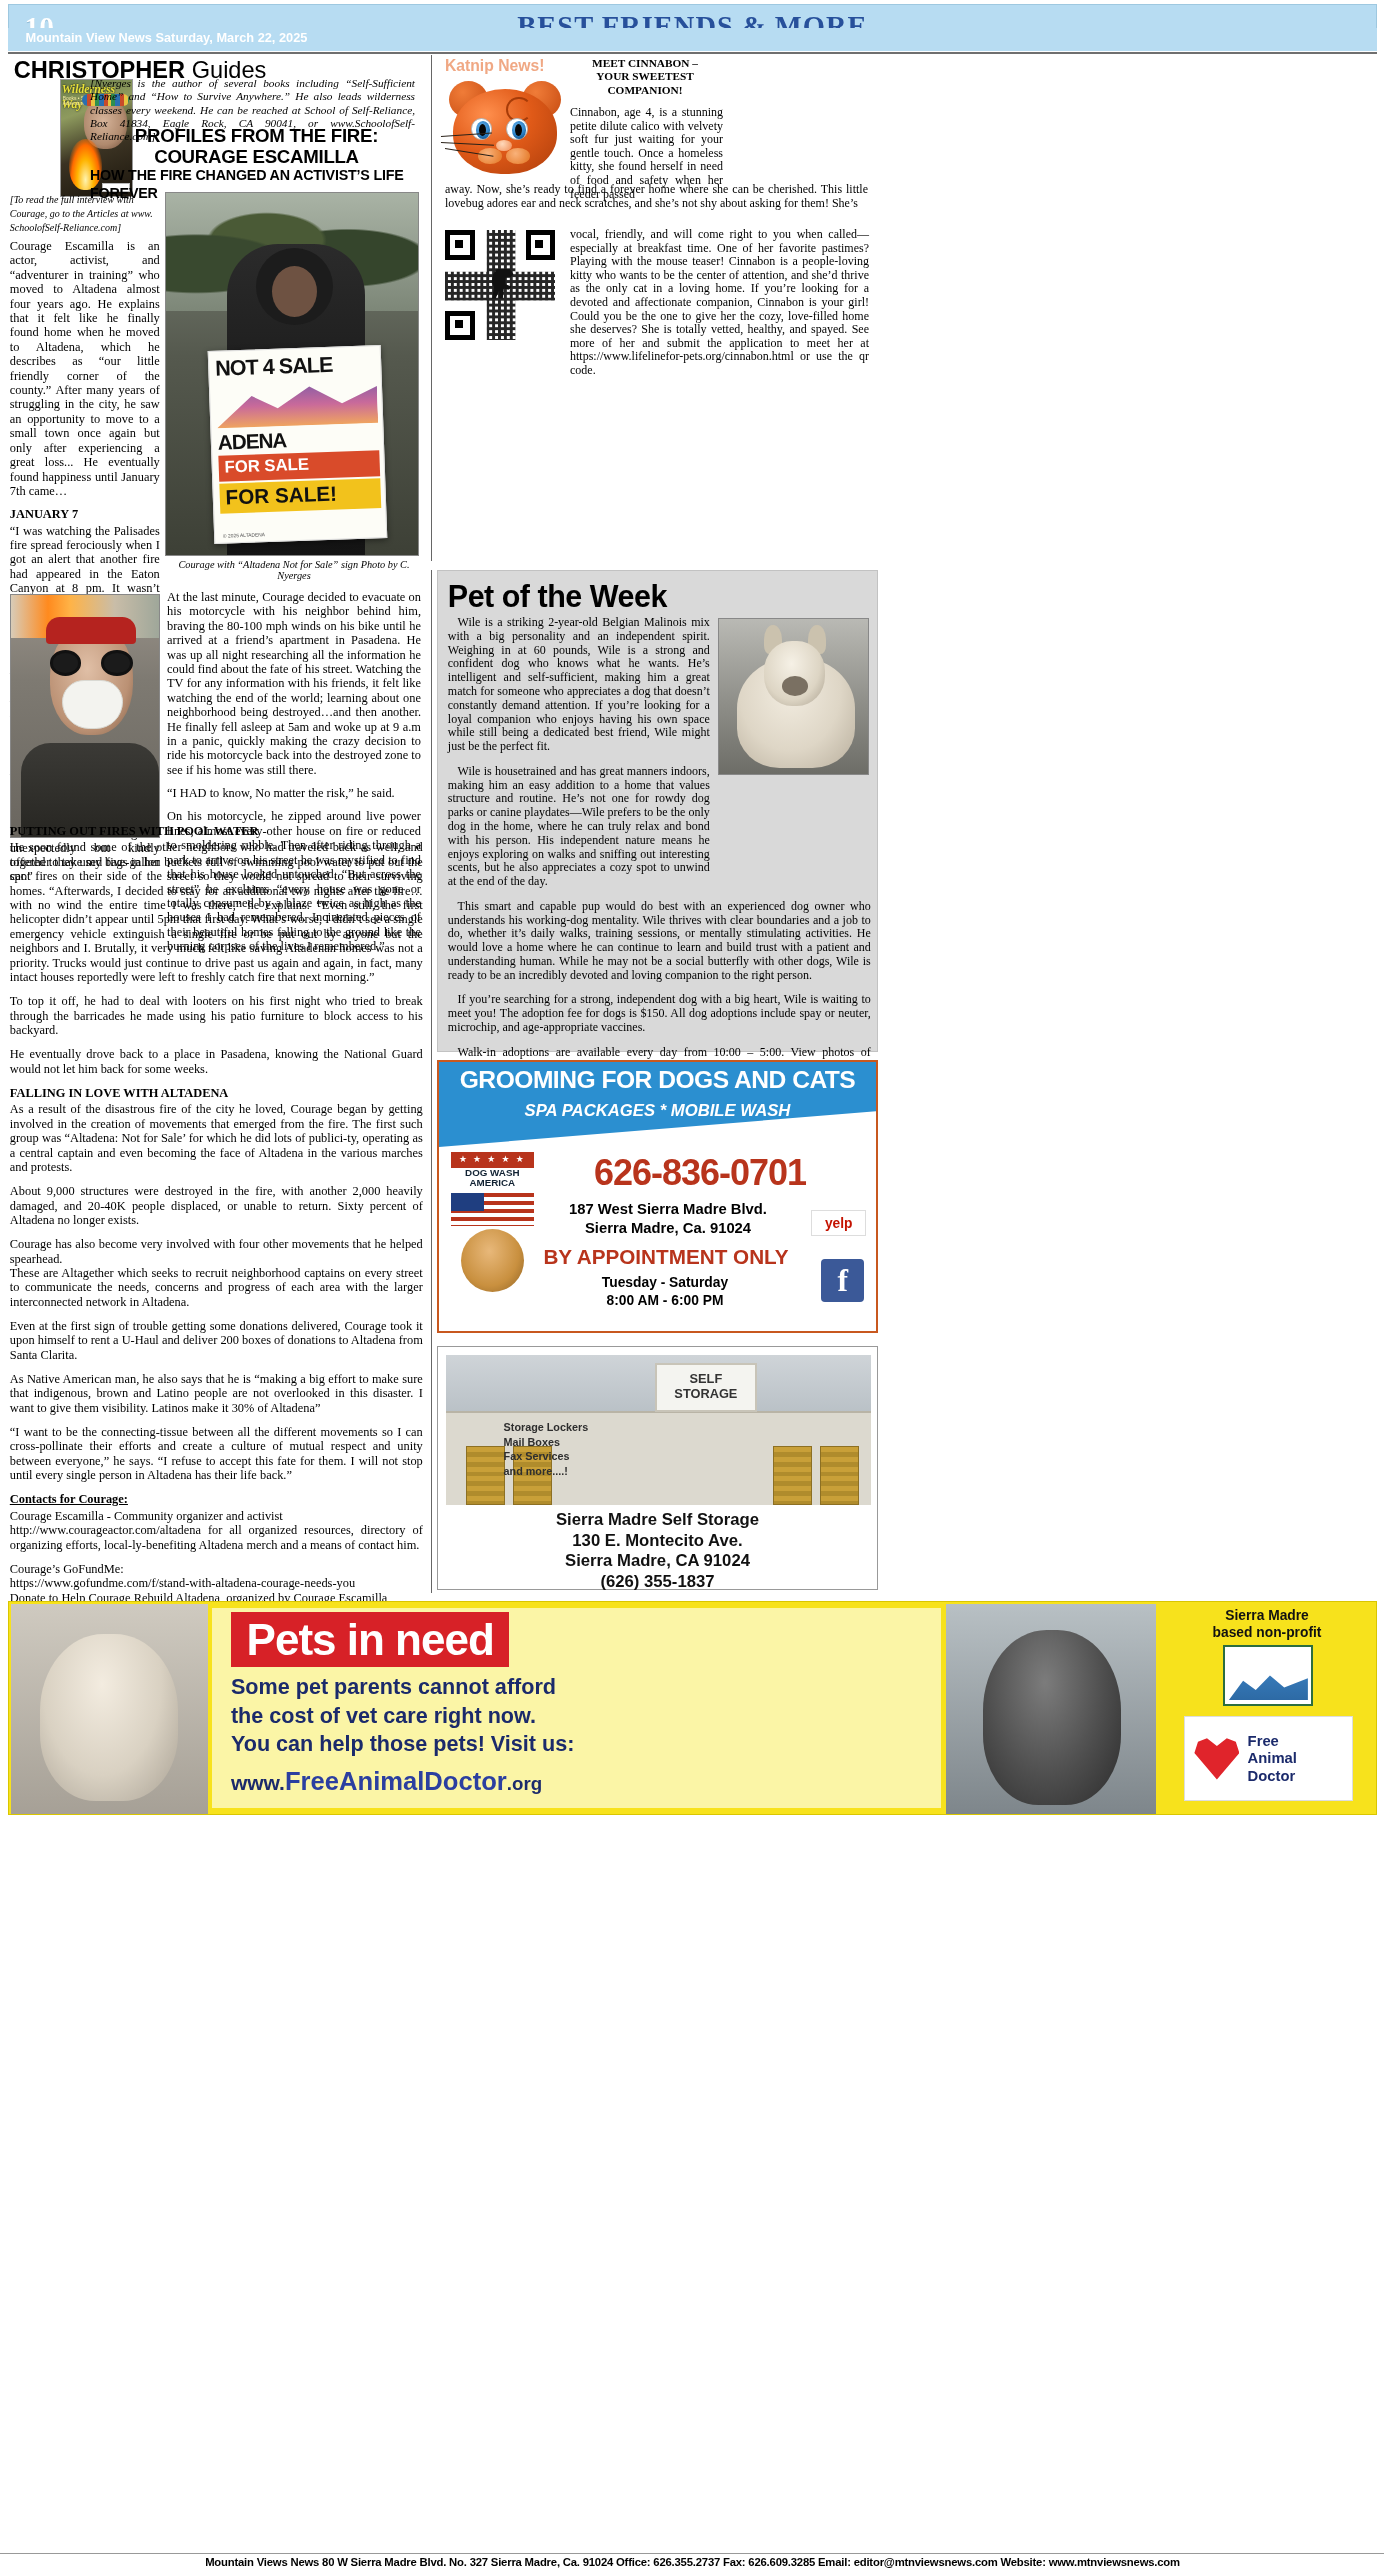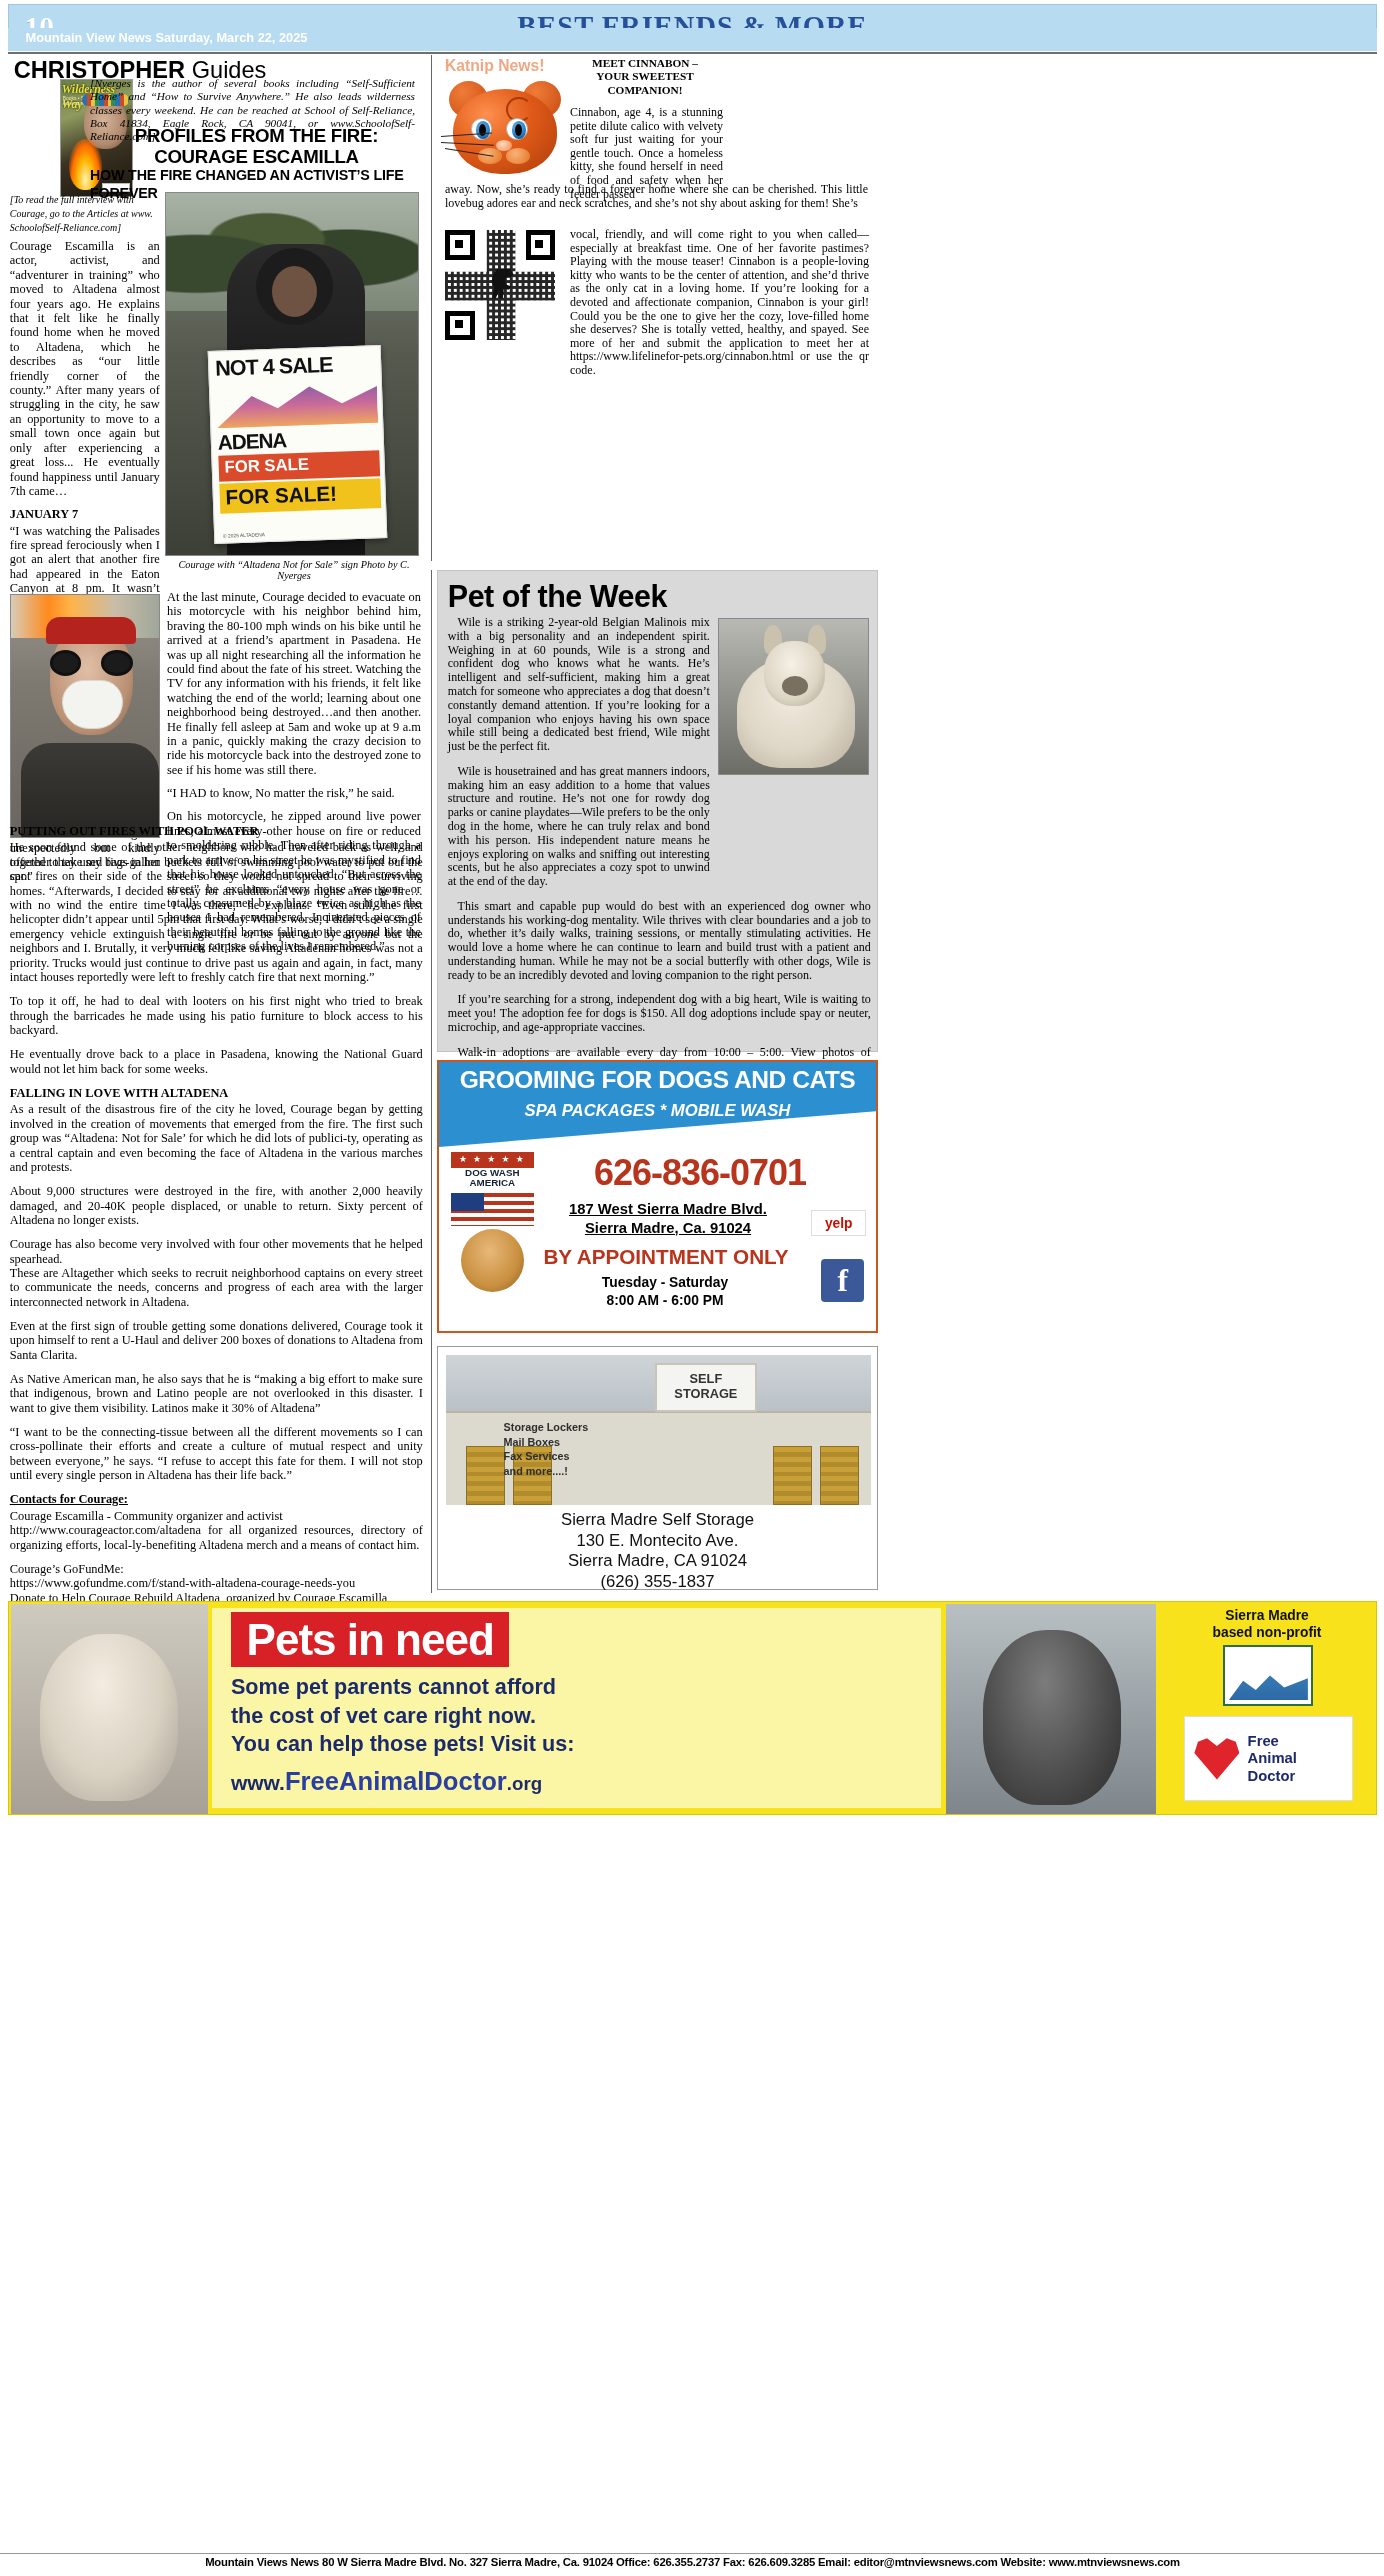--- a/index.html
+++ b/index.html
@@ -416,21 +416,21 @@
     font-family:"Liberation Sans", sans-serif; font-weight:bold; font-style:italic; font-size:16.7px;
     color:#ffffff; letter-spacing:0px;
   }
   .groom .phone {
     position:absolute; left:89px; top:90px; width:344px; text-align:center;
     font-family:"Liberation Sans", sans-serif; font-weight:bold; font-size:36px;
     color:#b8341c; letter-spacing:-1px;
   }
   .groom .addr {
     position:absolute; left:106px; top:138px; width:246px; text-align:center;
-    font-family:"Liberation Sans", sans-serif; font-weight:bold; font-size:14.8px; line-height:18.7px;text-decoration:underline;
+    font-family:"Liberation Sans", sans-serif; font-weight:bold; font-size:14.8px; line-height:18.7px;
   }
   .groom .appt {
     position:absolute; left:94px; top:183px; width:266px; text-align:center;
     font-family:"Liberation Sans", sans-serif; font-weight:bold; font-size:20.7px;
     color:#b8341c;
   }
   .groom .hours {
     position:absolute; left:108px; top:212px; width:236px; text-align:center;
     font-family:"Liberation Sans", sans-serif; font-weight:bold; font-size:13.8px; line-height:17.7px;
   }
@@ -492,21 +492,21 @@
     font-family:"Liberation Sans",sans-serif;font-weight:bold;font-size:10.8px;
     line-height:14.8px;color:#2e2e2e;
   }
   .storage .pic .door{
     position:absolute;bottom:0;width:39px;height:59px;
     background:repeating-linear-gradient(180deg,#c9a038 0 4.9px,#b08c2c 4.9px 9.8px);
     border:1px solid #8d7023;
   }
   .storage .txt {
     position:absolute; left:0; right:0; top:163px; text-align:center;
-    font-family:"Liberation Sans", sans-serif; font-weight:normal;
+    font-family:"Liberation Sans", sans-serif; font-weight:bold;
     font-size:16.7px; line-height:20.7px; color:#111;
   }
 
   
   .pin {
     position:absolute; left:7.9px; top:1601px; width:1369px; height:214px;
     background:#f7e21c; border:1px solid #d9c600;
   }
   .pin .photo-l {
     position:absolute; left:2px; top:2px; width:197px; height:210px;

